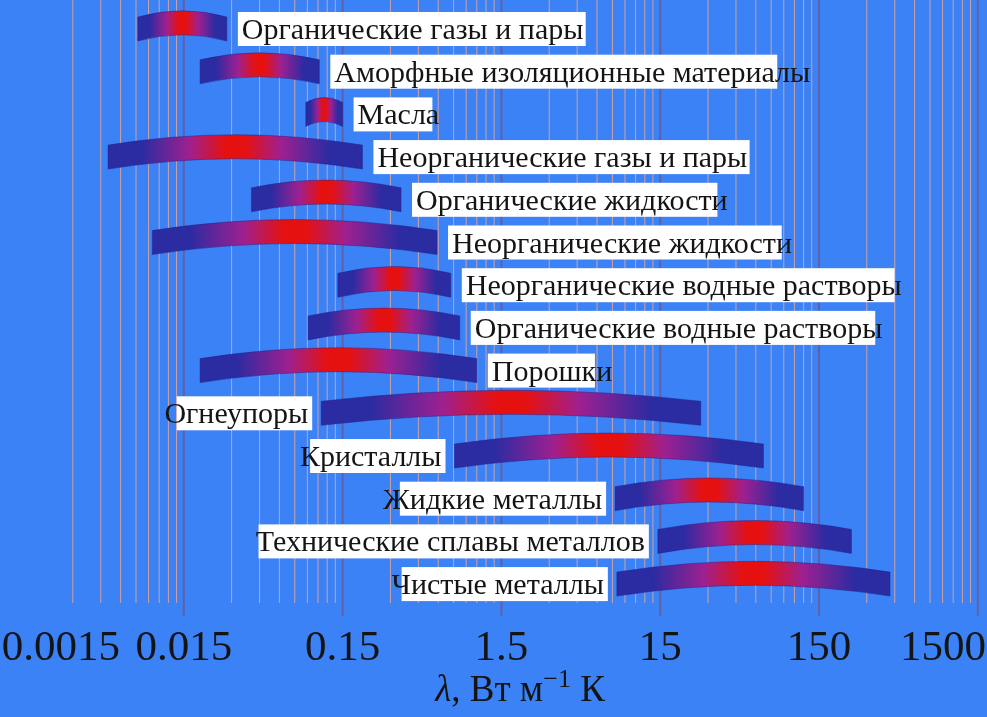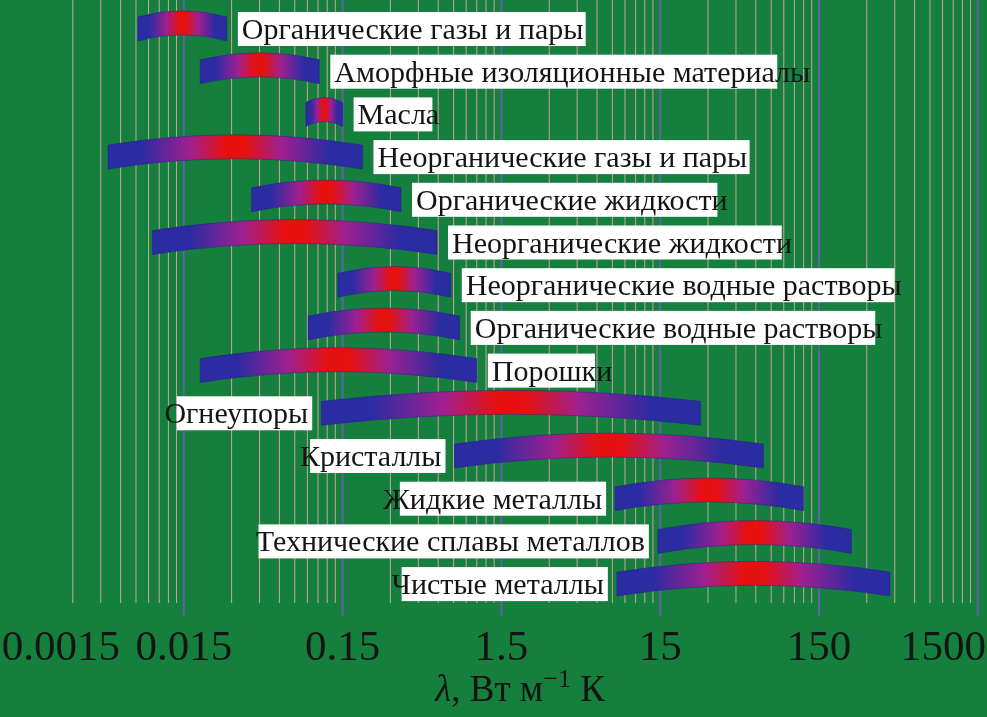--- a/index.html
+++ b/index.html
@@ -1,16 +1,16 @@
 <!DOCTYPE html>
 <html><head>
 <meta charset="utf-8">
 <style>
   html,body{margin:0;padding:0;background:#ffffff;}
-  .fig{position:relative;width:987px;height:717px;background:#15803d;overflow:hidden;}
+  .fig{position:relative;width:987px;height:717px;background:#3b82f6;overflow:hidden;}
   svg{font-family:"Liberation Serif","DejaVu Serif",serif;}
   .row-label{font-size:30px;}
   .tick-label{font-size:43px;}
   .axis-title{font-size:37px;}
 </style>
 </head>
 <body>
 
 <div class="fig">
   <svg id="chart-svg" width="987" height="717" viewBox="0 0 987 717">

